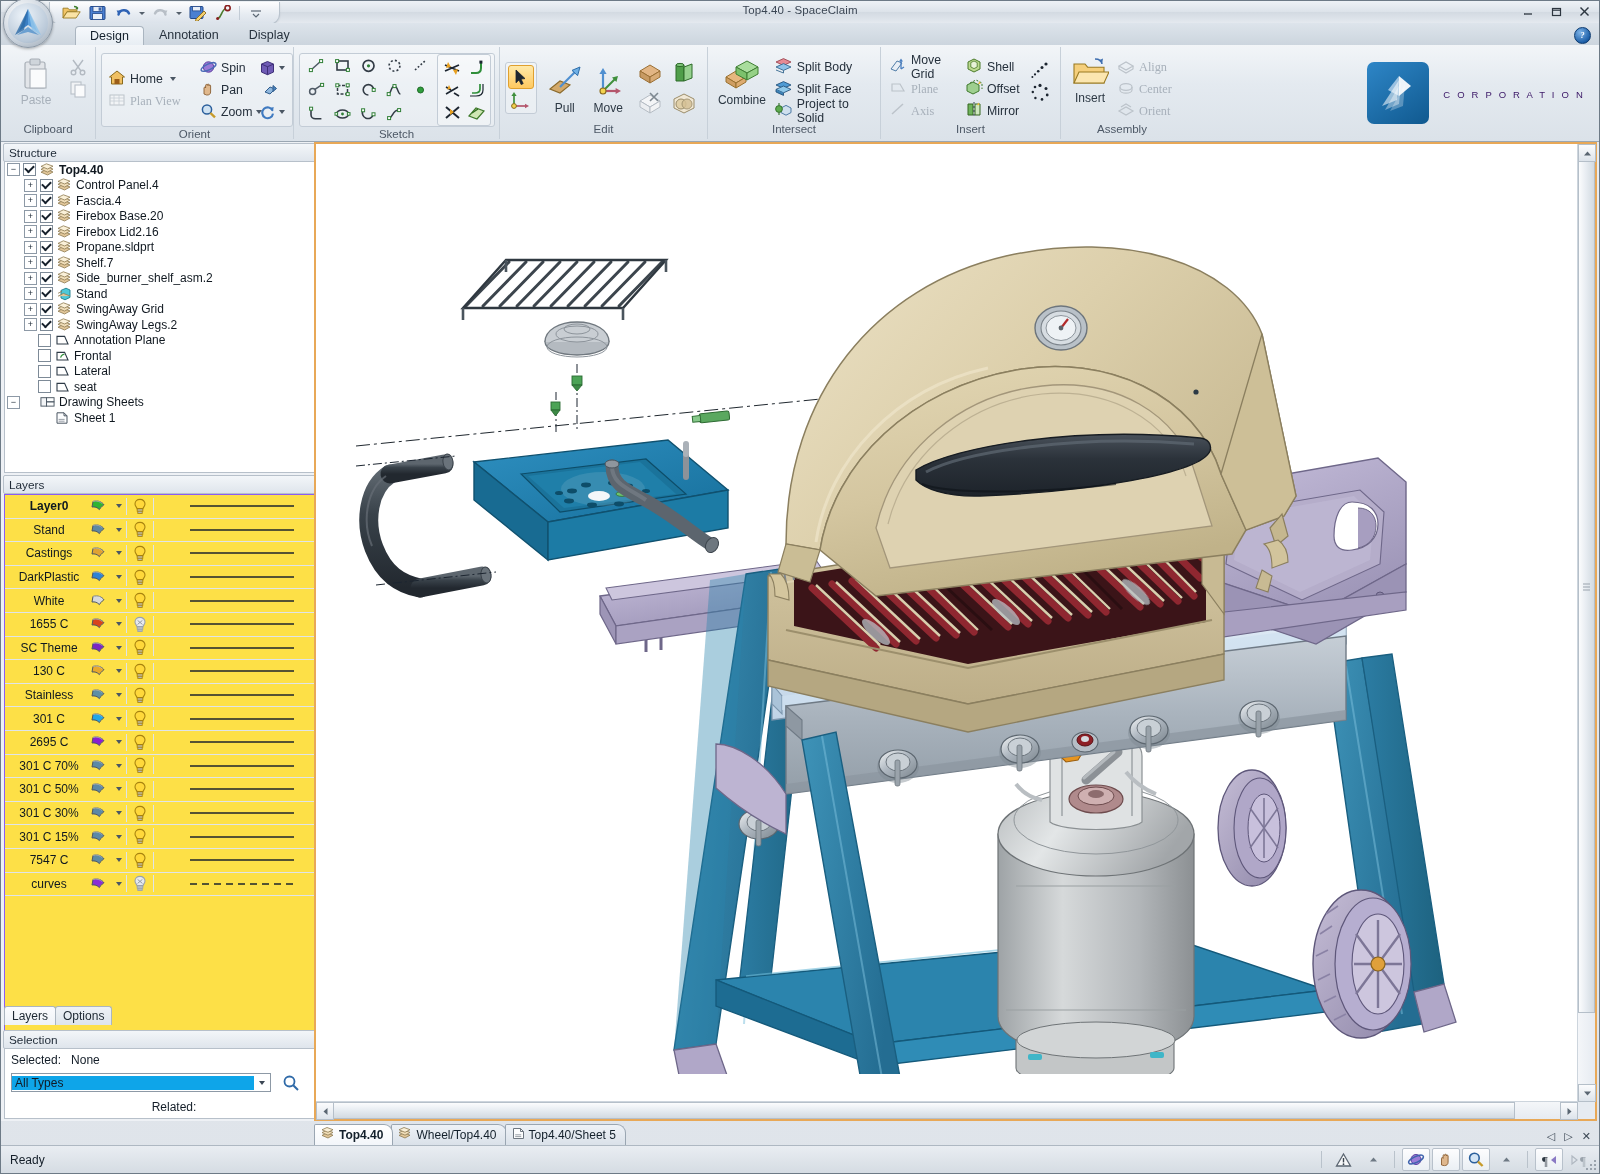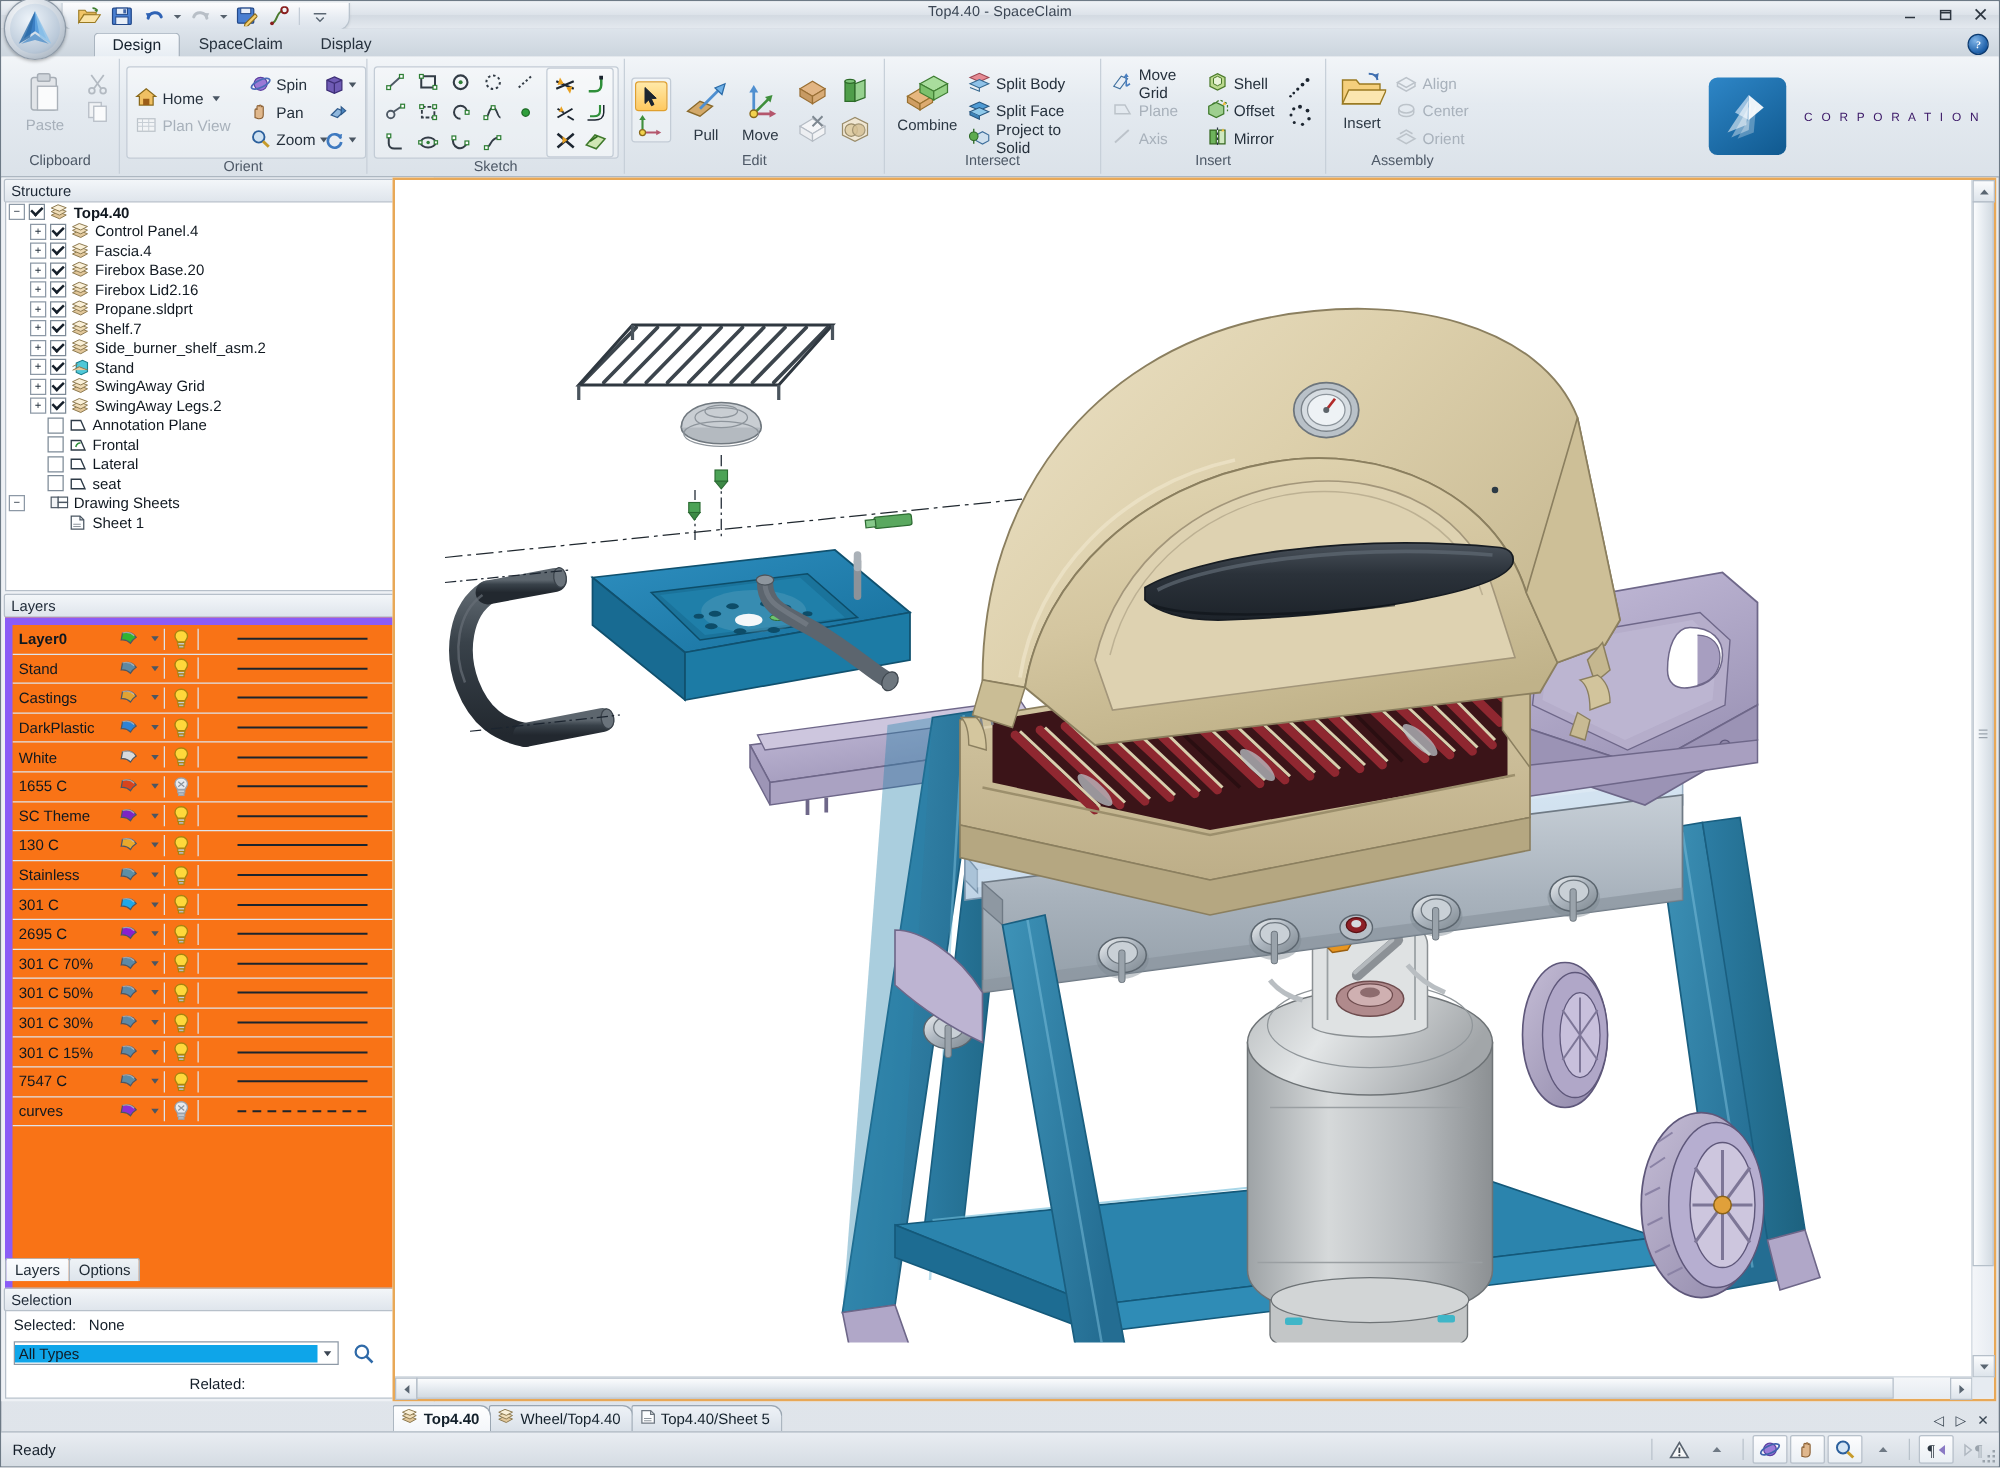--- a/index.html
+++ b/index.html
@@ -69,21 +69,21 @@
   .group-label{text-align:center;font-size:11.5px;color:#4d5866;padding-bottom:3px;height:14px;line-height:14px;}
   .panel{border:1px solid #c3ccd6;border-radius:3px;background:rgba(255,255,255,.32);
     padding:3px;display:flex;}
 
   .bigbtn{width:62px;display:flex;flex-direction:column;align-items:center;justify-content:flex-start;
     padding-top:4px;cursor:default;}
   .bigbtn .lbl{font-size:12px;color:#2c3844;margin-top:2px;}
   .bigbtn.dim .lbl{color:#a7b0ba;}
   .smrow{display:flex;align-items:center;gap:4px;height:22px;padding:0 3px;cursor:default;}
   .smrow .lbl{font-size:12.3px;color:#25303c;}
-  .smrow.dim .lbl{color:#a8b1bb;}
+  .smrow.dim .lbl{color:#a8b1bb;font-family:Liberation Serif, serif;}
   .col{display:flex;flex-direction:column;justify-content:center;}
   .icgrid{display:grid;grid-template-columns:repeat(5,26px);grid-auto-rows:24px;align-items:center;justify-items:center;}
   .icbox{width:24px;height:22px;display:flex;align-items:center;justify-content:center;cursor:default;}
   .icbox.sel{background:linear-gradient(180deg,#ffe9a8,#ffc960);border:1px solid #e0a02e;border-radius:3px;}
   .drop{width:12px;height:20px;display:flex;align-items:center;justify-content:center;cursor:default;}
   .drop:after{content:"";border-left:3.5px solid transparent;border-right:3.5px solid transparent;
     border-top:4px solid #4a5663;}
   .logo{margin-left:auto;display:flex;align-items:center;padding:0 14px 0 20px;}
 
   
@@ -100,22 +100,22 @@
     display:flex;align-items:center;justify-content:center;font-size:9px;line-height:9px;color:#23303d;flex:0 0 auto;}
   .exp.none{border:none;background:transparent;}
   .cbx{width:11px;height:11px;border:1px solid #7d8a97;background:#fff;margin-right:4px;flex:0 0 auto;position:relative;}
   .cbx.on:after{content:"";position:absolute;left:1px;top:1px;width:7px;height:4px;
     border-left:2px solid #16202b;border-bottom:2px solid #16202b;transform:rotate(-45deg);}
   .cbx.hidden{visibility:hidden;}
   .ticon{width:15px;height:14px;margin-right:4px;flex:0 0 auto;display:flex;align-items:center;justify-content:center;}
   .bold{font-weight:bold;}
 
   
-  .layerbox{position:absolute;left:3px;right:3px;top:352px;height:540px;background:#f97316;
-    border:6px solid #8b5cf6;overflow:hidden;}
+  .layerbox{position:absolute;left:3px;right:3px;top:352px;height:540px;background:#fde047;
+    border:1px solid #8b5cf6;overflow:hidden;text-align:center;}
   .lrow{display:flex;align-items:center;height:22.6px;border-bottom:1px solid #dfe4ea;}
   .lname{width:78px;padding-left:5px;font-size:12px;color:#0f1820;overflow:hidden;white-space:nowrap;}
   .lswatch{width:24px;display:flex;align-items:center;justify-content:center;}
   .lcaret{width:14px;display:flex;align-items:center;justify-content:center;}
   .lcaret:after{content:"";border-left:3.5px solid transparent;border-right:3.5px solid transparent;
     border-top:4px solid #4a5663;}
   .lbulb{width:26px;display:flex;align-items:center;justify-content:center;border-left:1px solid #dfe4ea;border-right:1px solid #dfe4ea;}
   .lline{flex:1;display:flex;align-items:center;justify-content:center;padding:0 4px;}
   .lline svg{display:block;}
 
@@ -260,21 +260,21 @@
         <path d="M18 4 L5 30 L14 25 Z" fill="#2d6ba8" opacity=".8"></path>
         <path d="M18 4 L31 30 L22 25 Z" fill="#8fc3ea" opacity=".85"></path>
         <path d="M7 30 L18 22 L29 30 L18 27 Z" fill="#4a8cc9" opacity=".75"></path>
       </svg>
     </div>
   </div>
 
   <div class="tabstrip">
     <div class="tabs">
       <div class="tab active">Design</div>
-      <div class="tab">SpaceClaim</div>
+      <div class="tab">Annotation</div>
       <div class="tab">Display</div>
     </div>
   </div>
   <div class="helpbtn">
     <svg width="11" height="11" viewBox="0 0 11 11">
         <text x="5.5" y="8.4" text-anchor="middle" font-size="8" font-family="Liberation Serif, serif" font-style="italic" fill="#fff">?</text>
       </svg>
   </div>
 
   <div class="ribbon">

